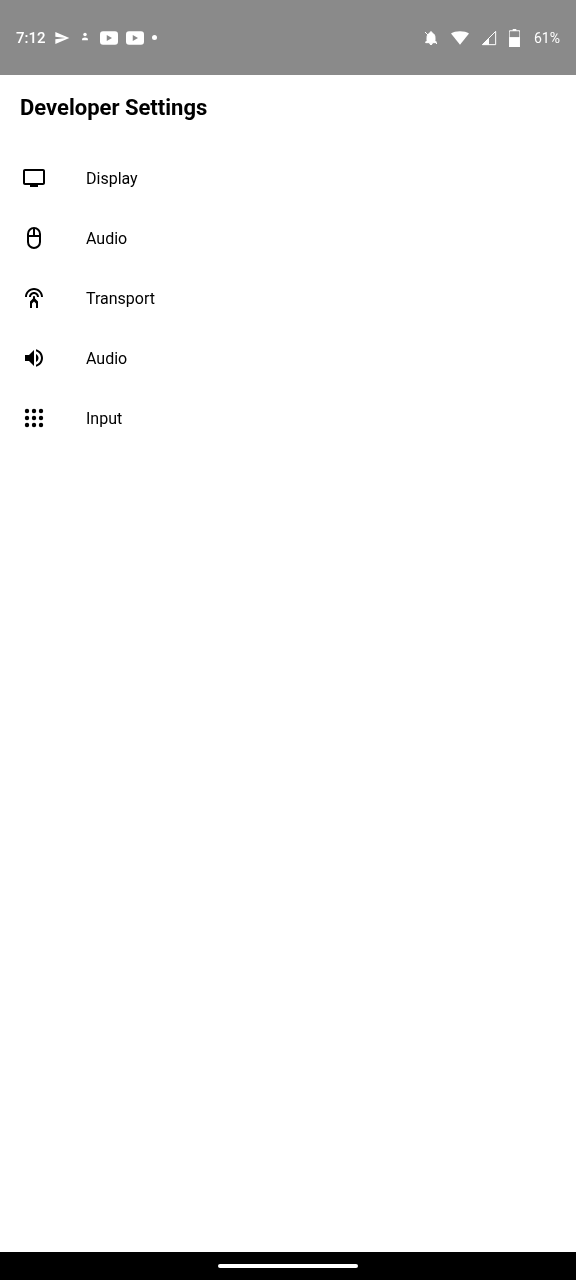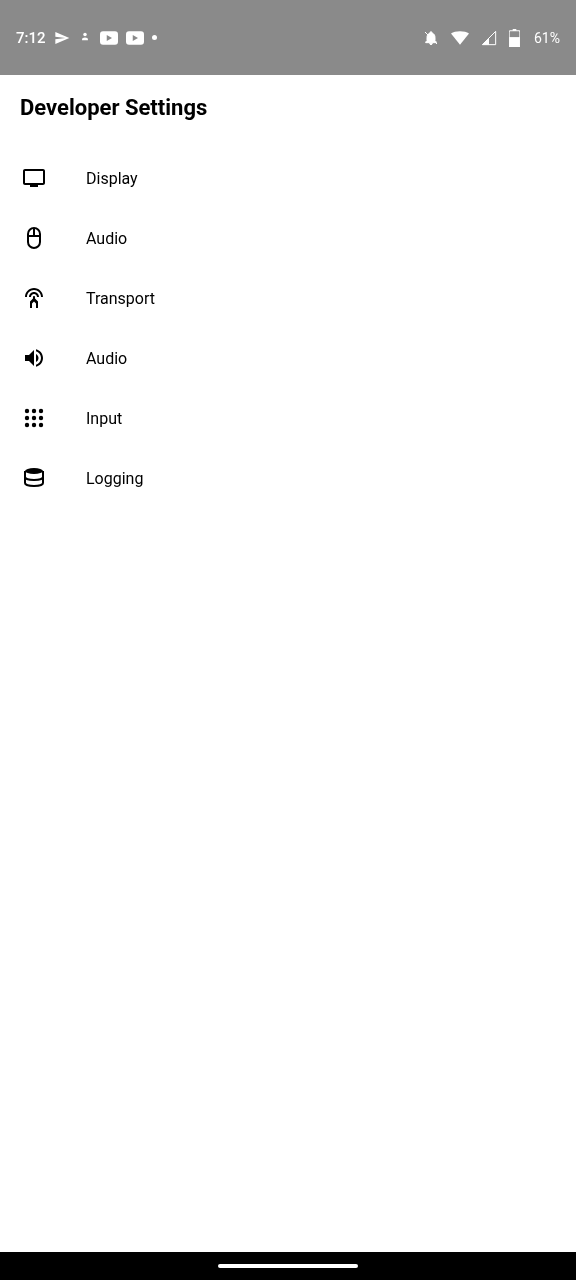--- a/index.html
+++ b/index.html
@@ -218,29 +218,19 @@
             <circle cx="12" cy="12" r="2.2"></circle>
             <circle cx="19" cy="12" r="2.2"></circle>
             <circle cx="5" cy="19" r="2.2"></circle>
             <circle cx="12" cy="19" r="2.2"></circle>
             <circle cx="19" cy="19" r="2.2"></circle>
           </svg>
       </span>
       <span class="menu-label">Input</span>
     </div>
 
-    <div class="menu-item">
-      <span class="menu-icon">
-        <svg width="24" height="24" viewBox="0 0 24 24" fill="#000000">
-            <ellipse cx="12" cy="5" rx="9" ry="3"></ellipse>
-            <path d="M3 5v6c0 1.66 4.03 3 9 3s9-1.34 9-3V5" fill="none" stroke="#000000" stroke-width="2"></path>
-            <path d="M3 11v6c0 1.66 4.03 3 9 3s9-1.34 9-3v-6" fill="none" stroke="#000000" stroke-width="2"></path>
-          </svg>
-      </span>
-      <span class="menu-label">Logging</span>
-    </div>
 
   </div>
 </div>
 
 <div class="nav-bar">
   <div class="nav-handle"></div>
 </div>
 
 </body></html>

